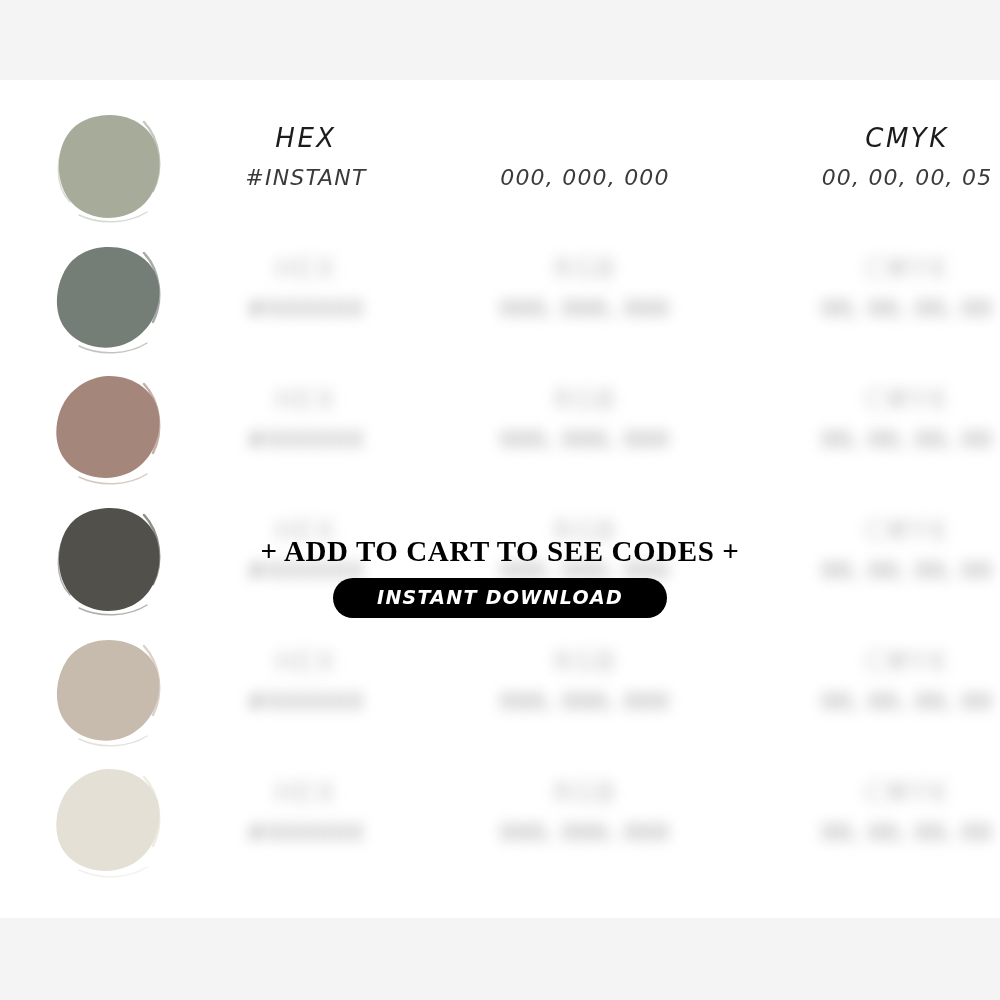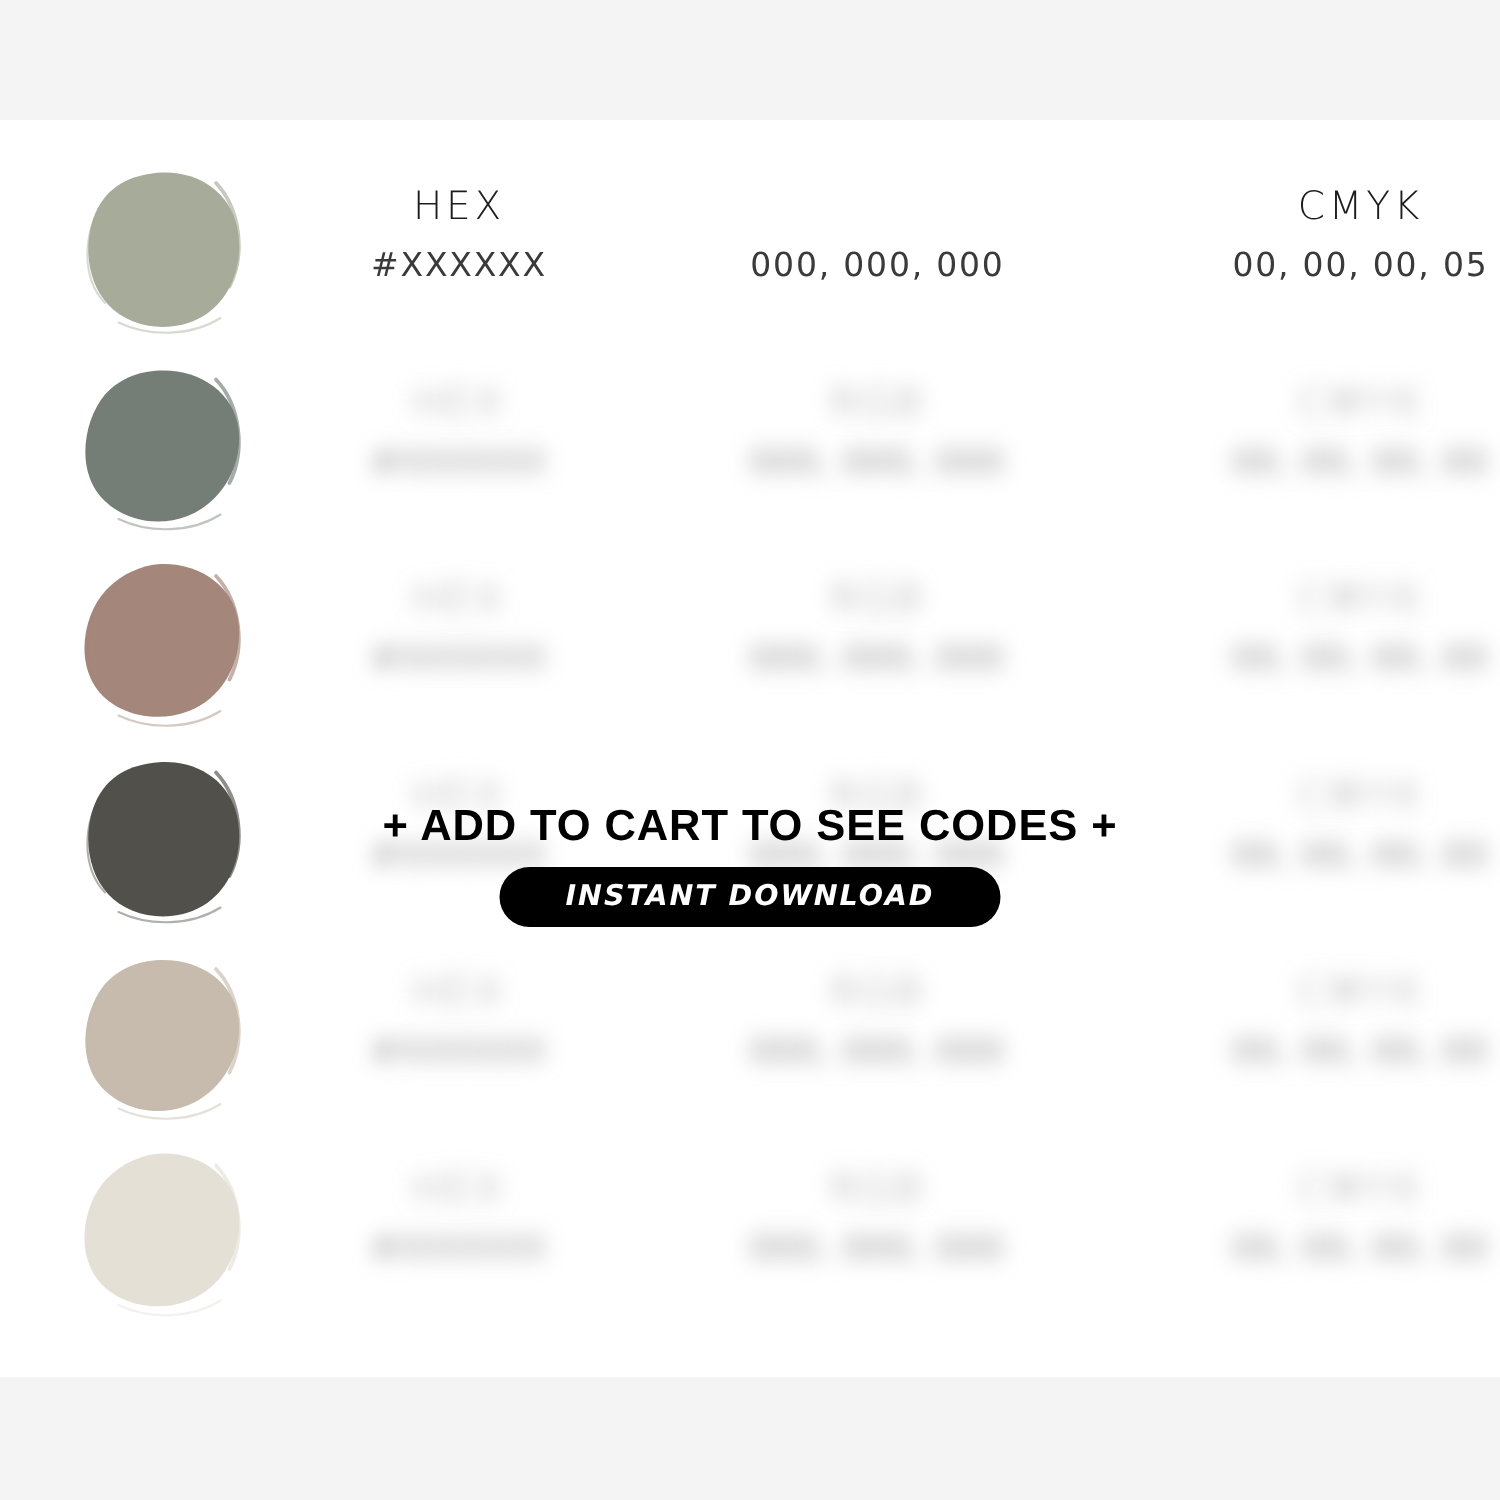--- a/index.html
+++ b/index.html
@@ -105,21 +105,21 @@
     top: 455px;
     width: 1000px;
     text-align: center;
     z-index: 20;
   }
   .cta-headline {
     font-size: 29px;
     font-weight: 700;
     letter-spacing: 0.6px;
     color: #000000;
-    font-family: Liberation Sans, sans-serif;
+    font-family: Liberation Serif, serif;
     white-space: nowrap;
     margin: 0 0 10px 0;
   }
   .cta-button {
     display: inline-block;
     background: #000000;
     color: #ffffff;
     font-size: 19px;
     font-weight: 700;
     letter-spacing: 1.3px;
@@ -134,33 +134,33 @@
   }
 </style>
 </head>
 <body>
 
 <div class="band band-top"></div>
 <div class="band band-bottom"></div>
 
 <div class="content">
   <div id="rows">
-      <div class="row" style="top: 23px;">
+      <div class="row" style="top: 23px; font-style: italic;">
         <div class="swatch-wrap">
           <svg viewBox="0 0 112 112" xmlns="http://www.w3.org/2000/svg">
             <path d="M56 4 C80 3 101 17 106 40 C111 63 103 88 83 100 C62 112 35 108 20 92 C5 76 3 48 13 28 C22 11 38 5 56 4 Z" fill="#a7ac9a"></path>
             <path d="M17 24 C3 44 2 74 18 91" fill="none" stroke="#a7ac9a" stroke-width="1.4" stroke-linecap="round" opacity="0.45"></path>
             <path d="M92 11 C108 28 112 58 101 80" fill="none" stroke="#a7ac9a" stroke-width="2.5" stroke-linecap="round" opacity="0.65"></path>
             <path d="M27 104 C48 114 76 113 95 101" fill="none" stroke="#a7ac9a" stroke-width="1.4" stroke-linecap="round" opacity="0.45"></path>
             <path d="M14 70 C10 52 14 33 24 19" fill="none" stroke="#a7ac9a" stroke-width="2.5" stroke-linecap="round" opacity="0.65"></path>
           </svg>
         </div>
         <div class="cell cell-hex">
           <div class="cell-label">HEX</div>
-          <div class="cell-value">#XXXXXX</div>
+          <div class="cell-value">#INSTANT</div>
         </div>
         <div class="cell cell-rgb">
           <div class="cell-value">000, 000, 000</div>
         </div>
         <div class="cell cell-cmyk">
           <div class="cell-label">CMYK</div>
           <div class="cell-value">00, 00, 00, 05</div>
         </div>
       </div>
       <div class="row locked" style="top: 154px;">

